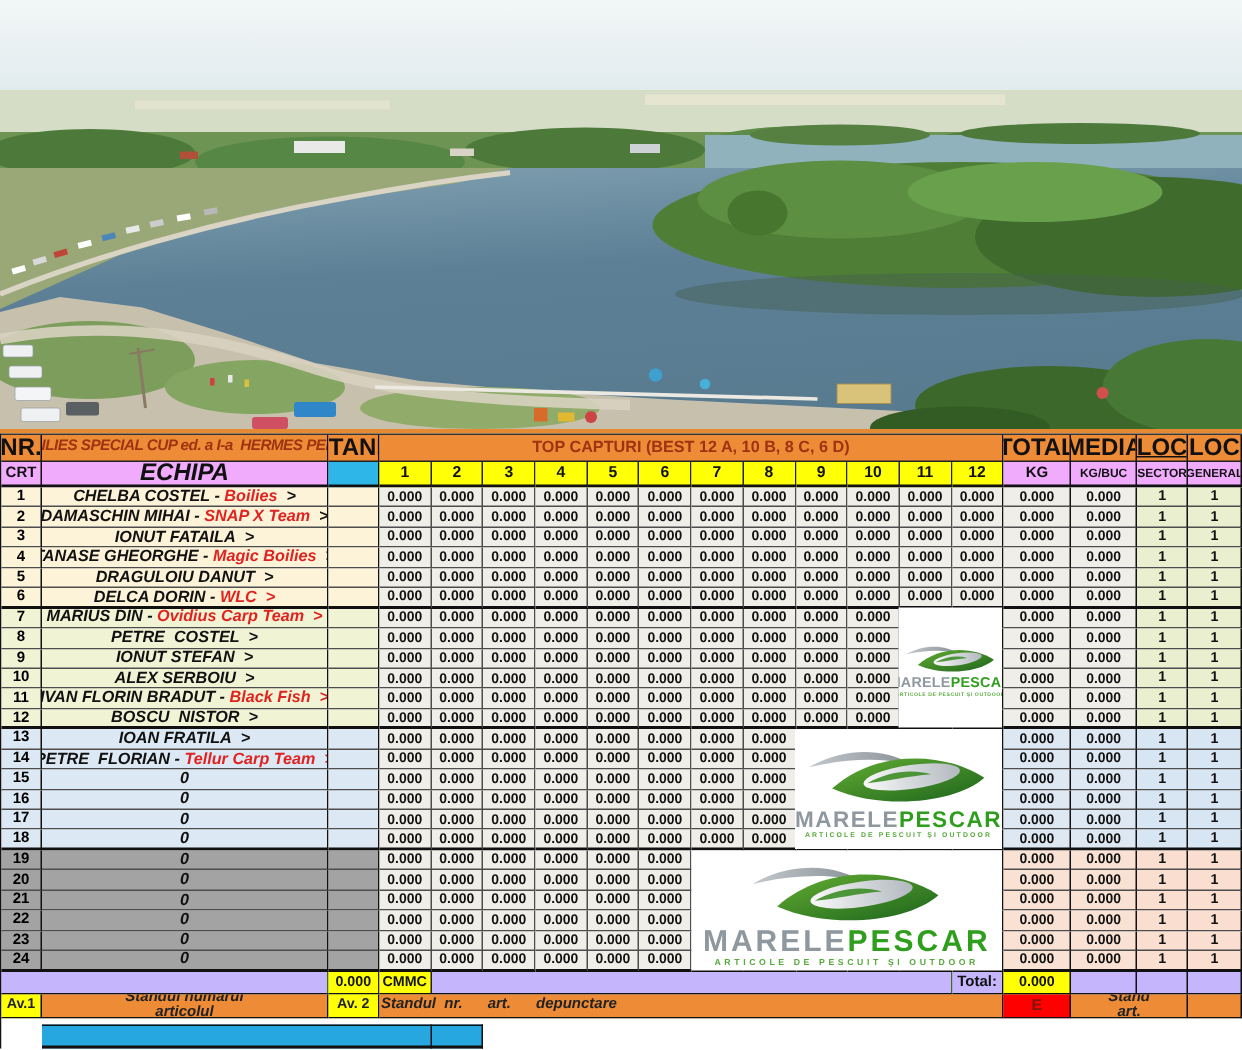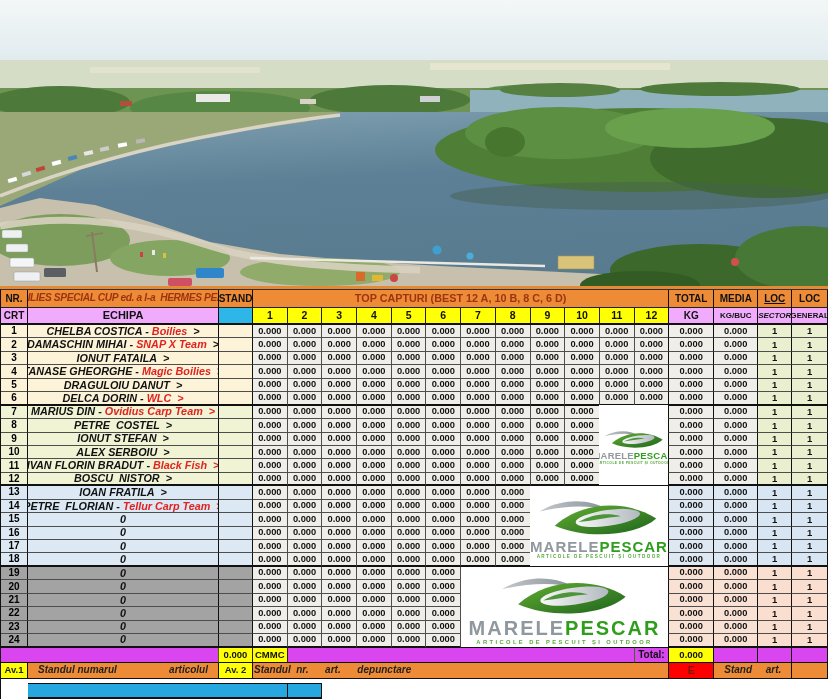--- a/index.html
+++ b/index.html
@@ -14,57 +14,57 @@
         border-left:1.5px solid #111;border-top:1px solid #333;box-sizing:border-box;}
   .c{display:flex;align-items:center;justify-content:center;box-sizing:border-box;
      border-right:1px solid #4d4d4d;border-bottom:1px solid #4d4d4d;
      overflow:hidden;white-space:pre;line-height:1;}
   .sp2{grid-column:span 2}.sp3{grid-column:span 3}.sp10{grid-column:span 10}
   .sp12{grid-column:span 12}.sp14{grid-column:span 14}.sp19{grid-column:span 19}
   .bR2{border-right:1.5px solid #111!important}
   .bB2{border-bottom:2px solid #111!important}
   .edge{border-right:1.5px solid #111!important}
   
-  .hr1{background:#ee8b37;font-weight:bold;font-size:10px;color:#111;
+  .hr1{background:#ee8b37;font-weight:bold;font-size:16px;color:#111;
        border-right:1px solid #222;border-bottom:1px solid #222;}
   .h-title{color:#9c3412;font-style:italic;font-size:10.2px;letter-spacing:-0.35px;}
   .h-cap{color:#9c3412;font-size:10.8px;}
   .u{text-decoration:underline;}
   .hr2{background:#f0abfc;font-weight:bold;font-size:10px;color:#111;
        border-right:1px solid #222;border-bottom:2px solid #111;}
-  .h-echipa{font-size:11px;}
+  .h-echipa{font-style:italic;font-size:16px;}
   .h-stand2{background:#2eb6e8;}
   .h-kgbuc{font-size:8px;}
-  .h-sector{font-size:8px;font-style:italic;}
+  .h-sector{font-size:8px;}
   .h-general{font-size:7.8px;}
   .cap-h{background:#ffff05;font-weight:bold;font-size:10.5px;color:#111;
          border-right:1px solid #222;border-bottom:2px solid #111;}
   
   .nr{font-weight:bold;font-size:10px;border-right:1.5px solid #111;}
   .team{justify-content:center;font-weight:bold;font-style:italic;font-size:10.8px;}
   .tn{color:#111;white-space:pre;}
   .tsp{color:#e02321;white-space:pre;}
   .tar{color:#111;white-space:pre;}
   .tar.red{color:#e02321;}
   .st-a{background:#fdf3d8}.st-b{background:#f1f4d4}.st-c{background:#dce8f4}.st-d{background:#a3a3a3}
   .val{background:#efeee8;font-weight:bold;font-size:9.3px;color:#111;}
   .tm-c{background:#dde8f3}.tm-d{background:#f9e2d4}
   .locv{font-weight:bold;font-size:9.5px;color:#111;}
   .ls-a{background:#e9efcf}.ls-b{background:#e9efcf}.ls-c{background:#d8e5f2}.ls-d{background:#fadfd0}
   
-  .f-green{background:#d946ef;border-bottom:1.5px solid #111;border-right:1px solid #3f6d1e;}
+  .f-green{background:#c4b5fd;border-bottom:1.5px solid #111;border-right:1px solid #3f6d1e;}
   .f-yel{background:#ffff05;font-weight:bold;font-size:9.5px;color:#111;
          border-bottom:1.5px solid #111;border-right:1px solid #222;}
   .f-cmmc{justify-content:flex-start;padding-left:2px;}
   .f-totlbl{font-weight:bold;font-size:10px;color:#111;}
   .f-or{background:#ee8b37;border-bottom:1.5px solid #111;border-right:1px solid #222;
         font-weight:bold;font-style:italic;font-size:10px;color:#222;}
   .f-avlbl{background:#ffff05;font-style:normal;font-size:9.5px;}
   .f-red{background:#fe0000;color:#7e150a;font-weight:bold;font-size:10.5px;font-style:normal;}
-  .spaced{justify-content:space-between;padding:0 10px;}
+  .spaced{padding:0 10px;flex-direction:column;}
   .leftpad{justify-content:flex-start;padding-left:1px;}
   .f-gap{background:#fff;border:none;}
   .f-blue{background:#27a7e0;border-top:1.5px solid #111;border-bottom:2px solid #111;
           border-right:1px solid #222;font-weight:bold;font-style:italic;font-size:10px;color:#10456e;}
   .f-white{background:#fff;border:none;}
   
   .lp{position:absolute;background:#fff;z-index:5;display:flex;flex-direction:column;
       align-items:center;justify-content:center;overflow:hidden;}
   .lp svg{display:block;}
   .lp-word{font-weight:bold;line-height:1;white-space:nowrap;}
@@ -209,21 +209,21 @@
       <div class="c cap-h">8</div>
       <div class="c cap-h">9</div>
       <div class="c cap-h">10</div>
       <div class="c cap-h">11</div>
       <div class="c cap-h bR2">12</div>
     <div class="c hr2 bR2">KG</div>
     <div class="c hr2 h-kgbuc bR2">KG/BUC</div>
     <div class="c hr2 h-sector bR2">SECTOR</div>
     <div class="c hr2 h-general edge">GENERAL</div>
     <div class="c nr st-a">1</div>
-      <div class="c team st-a bR2"><span class="tn">CHELBA COSTICA - </span><span class="tsp">Boilies</span><span class="tar">  &gt;</span></div>
+      <div class="c team st-a bR2"><span class="tn">CHELBA COSTEL - </span><span class="tsp">Boilies</span><span class="tar">  &gt;</span></div>
       <div class="c stand st-a bR2"></div>
       <div class="c val">0.000</div>
       <div class="c val">0.000</div>
       <div class="c val">0.000</div>
       <div class="c val">0.000</div>
       <div class="c val">0.000</div>
       <div class="c val">0.000</div>
       <div class="c val">0.000</div>
       <div class="c val">0.000</div>
       <div class="c val">0.000</div>

